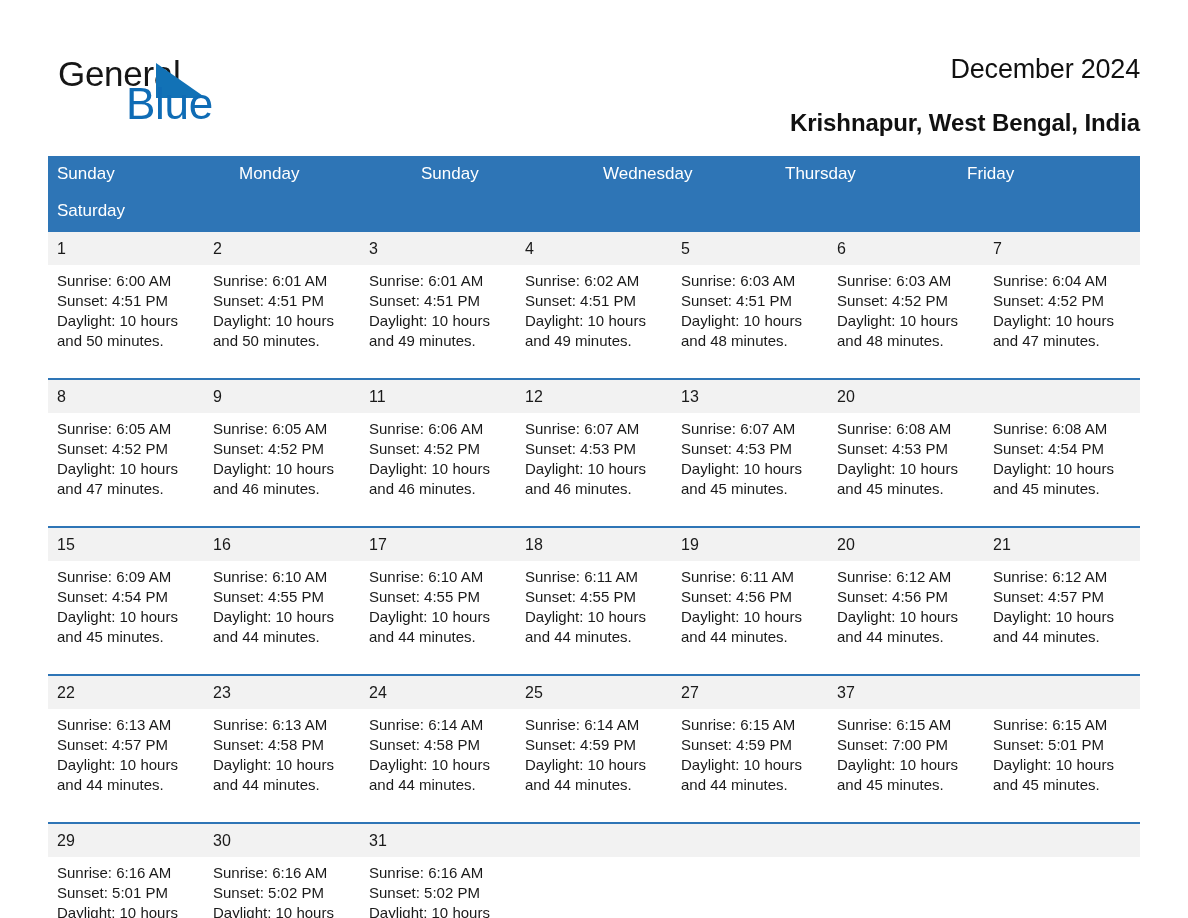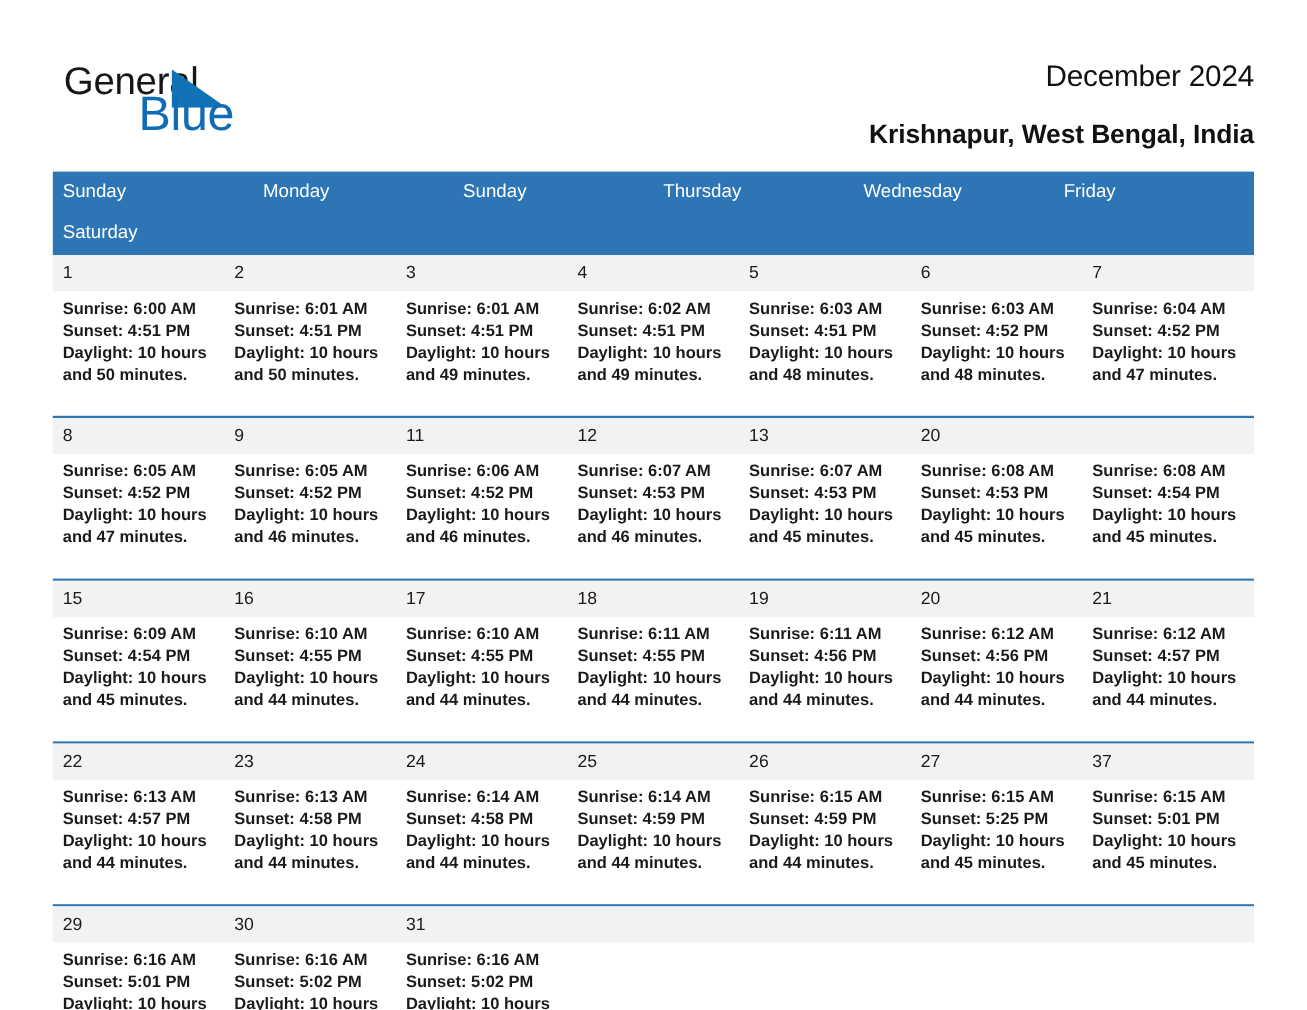--- a/index.html
+++ b/index.html
@@ -122,21 +122,20 @@
     grid-template-columns: repeat(7, 1fr);
     background: #ffffff;
   }
   .daybody {
     padding: 6px 10px 14px 9px;
     font-size: 15px;
     line-height: 20px;
     color: #1a1a1a;
     min-height: 88px;
     box-sizing: border-box;
-    font-weight: bold;
   }
   .daybody div {
     white-space: nowrap;
   }
   .daybody .daylight-line {
     white-space: normal;
   }
   .week-spacer {
     height: 13px;
     background: #ffffff;
@@ -165,22 +164,22 @@
     </div>
 
   </div>
 
   <div class="calendar">
 
     <div class="weekdays">
       <div class="weekday">Sunday</div>
       <div class="weekday">Monday</div>
       <div class="weekday">Sunday</div>
+      <div class="weekday">Wednesday</div>
       <div class="weekday">Thursday</div>
-      <div class="weekday">Wednesday</div>
       <div class="weekday">Friday</div>
       <div class="weekday">Saturday</div>
     </div>
 
     <div class="week">
       <div class="week-numbers">
         <div class="daynum">1</div>
         <div class="daynum">2</div>
         <div class="daynum">3</div>
         <div class="daynum">4</div>
@@ -329,21 +328,20 @@
     </div>
 
     <div class="week-spacer"></div>
 
     <div class="week">
       <div class="week-numbers">
         <div class="daynum">22</div>
         <div class="daynum">23</div>
         <div class="daynum">24</div>
         <div class="daynum">25</div>
-        <div class="daynum">26</div>
         <div class="daynum">27</div>
         <div class="daynum">37</div>
       </div>
       <div class="week-bodies">
         <div class="daybody">
           <div>Sunrise: 6:13 AM</div>
           <div>Sunset: 4:57 PM</div>
           <div class="daylight-line">Daylight: 10 hours and 44 minutes.</div>
         </div>
         <div class="daybody">
@@ -361,21 +359,21 @@
           <div>Sunset: 4:59 PM</div>
           <div class="daylight-line">Daylight: 10 hours and 44 minutes.</div>
         </div>
         <div class="daybody">
           <div>Sunrise: 6:15 AM</div>
           <div>Sunset: 4:59 PM</div>
           <div class="daylight-line">Daylight: 10 hours and 44 minutes.</div>
         </div>
         <div class="daybody">
           <div>Sunrise: 6:15 AM</div>
-          <div>Sunset: 5:25 PM</div>
+          <div>Sunset: 7:00 PM</div>
           <div class="daylight-line">Daylight: 10 hours and 45 minutes.</div>
         </div>
         <div class="daybody">
           <div>Sunrise: 6:15 AM</div>
           <div>Sunset: 5:01 PM</div>
           <div class="daylight-line">Daylight: 10 hours and 45 minutes.</div>
         </div>
       </div>
     </div>
 

